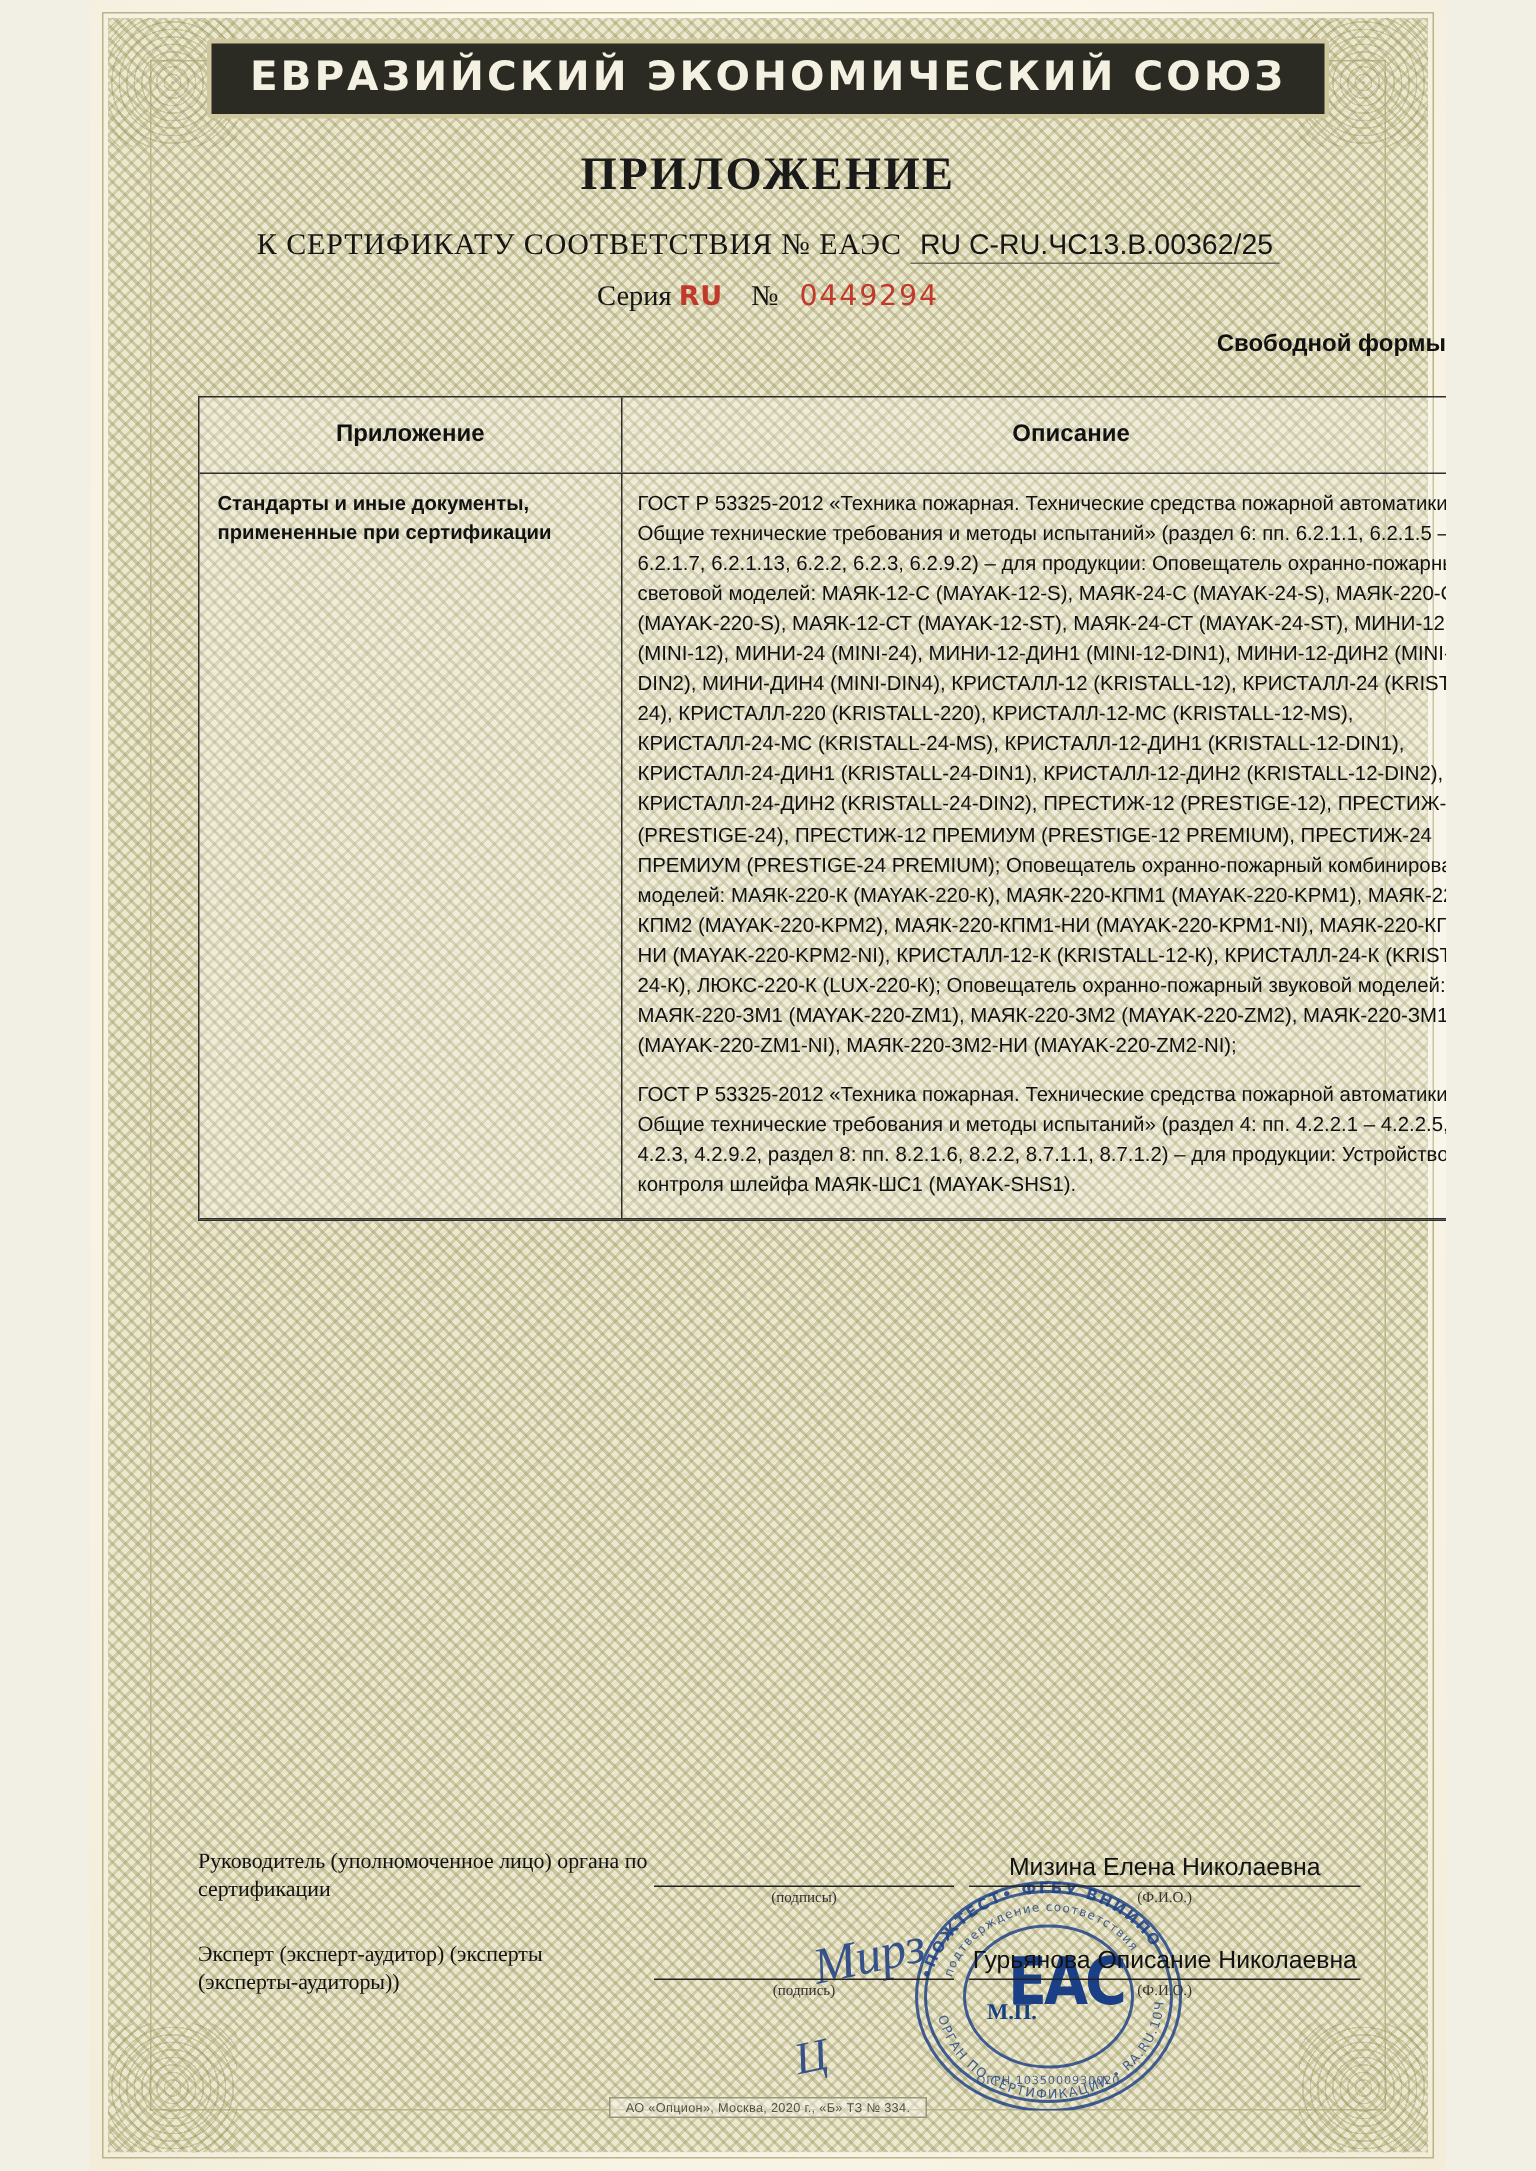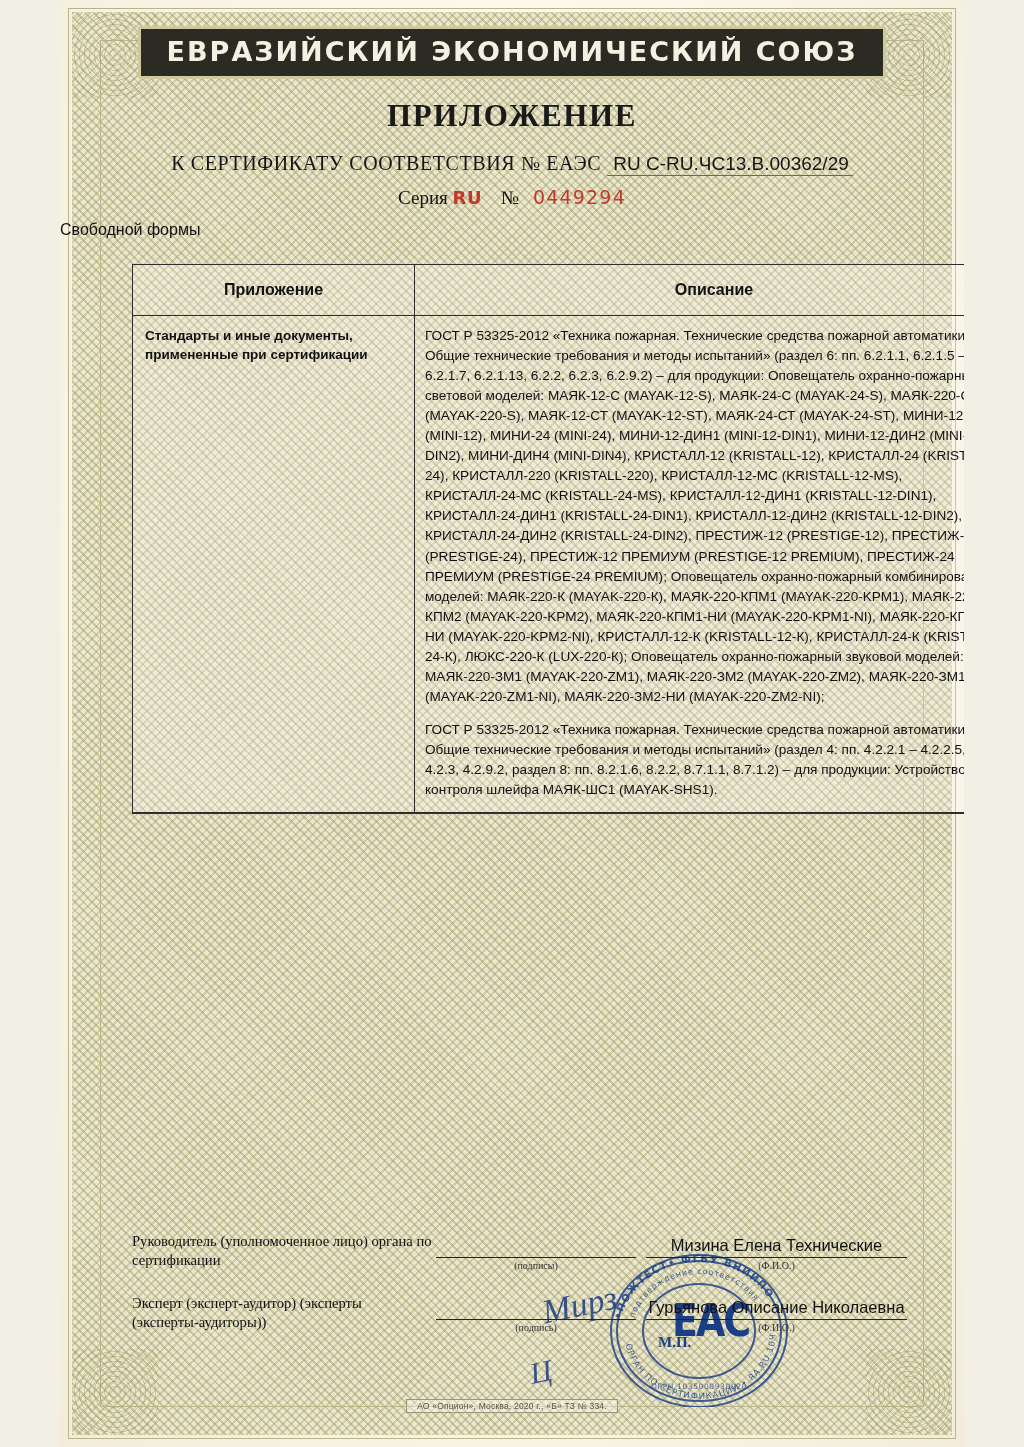--- a/index.html
+++ b/index.html
@@ -147,23 +147,23 @@
   .series-row .numred {
     color: #c0392b;
     font-family: "DejaVu Sans", sans-serif;
     font-size: 19px;
     letter-spacing: 1.2px;
   }
   .freeform {
     position: absolute;
     top: 221px;
     left: 0; right: 0;
-    text-align: left;
+    text-align: right;
     font-size: 16px;
-    font-weight: normal;
+    font-weight: bold;
     color: #111;
   }
 
   
   .table {
     position: absolute;
     left: 72px;
     top: 264px;
     width: 880px;
     border: 1px solid #2d2d2d;
@@ -326,21 +326,21 @@
   <div class="corner bl"></div>
   <div class="corner br"></div>
 
   <div class="banner-wrap">
     <div class="banner">ЕВРАЗИЙСКИЙ ЭКОНОМИЧЕСКИЙ СОЮЗ</div>
   </div>
 
   <div class="title">ПРИЛОЖЕНИЕ</div>
 
   <div class="subtitle-row">
-    <span>К СЕРТИФИКАТУ СООТВЕТСТВИЯ № ЕАЭС</span><span class="num">RU C-RU.ЧС13.В.00362/29</span>
+    <span>К СЕРТИФИКАТУ СООТВЕТСТВИЯ № ЕАЭС</span><span class="num">RU C-RU.ЧС13.В.00362/25</span>
   </div>
 
   <div class="series-row">
     <span>Серия</span>
     <span class="red">RU</span>
     <span class="sep">№</span><span class="numred">0449294</span>
   </div>
 
   <div class="freeform">Свободной формы</div>
 
@@ -391,21 +391,21 @@
 
   <div class="signatures">
 
     <div class="sig-row">
       <div class="sig-label">Руководитель (уполномоченное лицо) органа по сертификации</div>
       <div class="sig-line">
         <div class="rule"></div>
         <div class="cap">(подписы)</div>
       </div>
       <div class="sig-name">
-        <div class="nm">Мизина Елена Технические</div>
+        <div class="nm">Мизина Елена Николаевна</div>
         <div class="cap">(Ф.И.О.)</div>
       </div>
     </div>
 
     <div class="sig-row">
       <div class="sig-label">Эксперт (эксперт-аудитор) (эксперты (эксперты-аудиторы))</div>
       <div class="sig-line">
         <div class="rule"></div>
         <div class="cap">(подпись)</div>
       </div>

